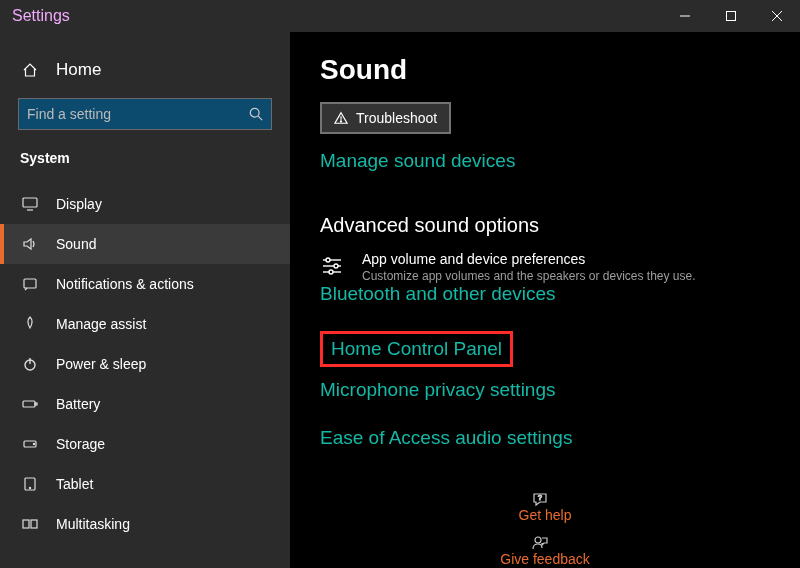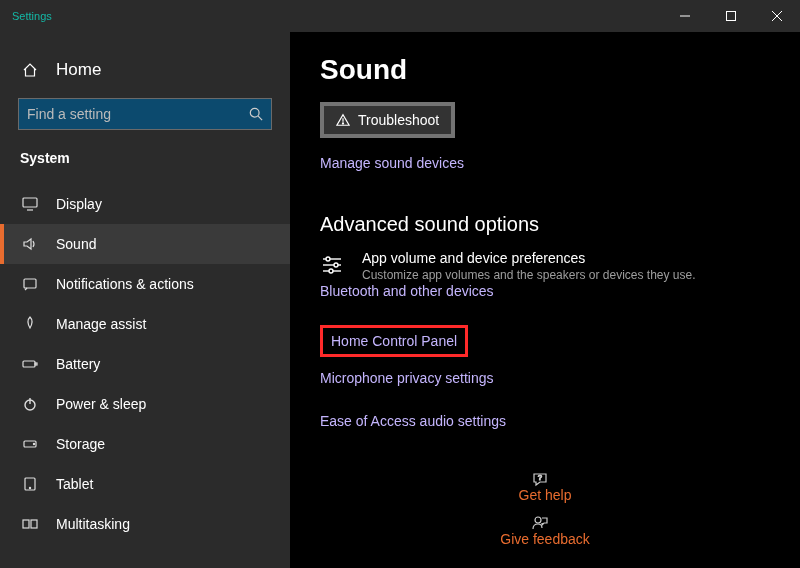--- a/index.html
+++ b/index.html
@@ -2,21 +2,21 @@
 <html><head>
 <meta charset="utf-8">
 <style>
 * { margin: 0; padding: 0; box-sizing: border-box; font-family: "Segoe UI", sans-serif; }
 html, body { width: 800px; height: 568px; background: #000; color: #fff; overflow: hidden; }
 
 .window { display: flex; flex-direction: column; width: 800px; height: 568px; }
 
 
 .titlebar { display: flex; align-items: center; height: 32px; background: #2b2b2b; padding-left: 12px; }
-.titlebar-title { flex: 1; font-size: 11px; color: #14b8a6; }
+.titlebar-title { flex: 1; font-size: 16px; color: #f0abfc; }
 .title-controls { display: flex; }
 .title-btn { width: 46px; height: 32px; display: flex; align-items: center; justify-content: center; color: #fff; font-size: 10px; }
 
 .body { flex: 1; display: flex; overflow: hidden; }
 
 
 .sidebar { width: 290px; background: #2b2b2b; display: flex; flex-direction: column; padding-top: 18px; position: relative; }
 .home-row { display: flex; align-items: center; padding: 10px 20px; font-size: 17px; cursor: pointer; }
 .home-row .icon { width: 20px; margin-right: 16px; display: flex; justify-content: center; }
 
@@ -31,24 +31,24 @@
 .nav { display: flex; flex-direction: column; justify-content: center; }
 .nav-item { display: flex; align-items: center; padding: 12px 20px; font-size: 14px; position: relative; cursor: pointer; }
 .nav-item .icon { width: 20px; margin-right: 16px; display: flex; justify-content: center; color: #ddd; }
 .nav-item.active { background: #3a3a3a; }
 .nav-item.active::before { content: ""; position: absolute; left: 0; top: 0; bottom: 0; width: 4px; background: #e86c2f; }
 
 
 .main { flex: 1; background: #000; padding: 22px 30px; overflow-y: auto; }
 .main h1 { font-size: 28px; font-weight: 600; margin-bottom: 16px; }
 
-.troubleshoot-btn { display: inline-flex; align-items: center; background: #333; border: 4px solid #737373; padding: 6px 12px; font-size: 14px; color: #fff; cursor: pointer; margin-bottom: 16px; }
+.troubleshoot-btn { display: inline-flex; align-items: center; background: #333; border: 2px solid #737373; padding: 6px 12px; font-size: 14px; color: #fff; cursor: pointer; margin-bottom: 16px; }
 .troubleshoot-btn .ticon { margin-right: 8px; }
 
-.link { color: #c4b5fd; font-size: 14px; display: inline-block; margin-bottom: 14px; cursor: pointer; }
+.link { color: #14b8a6; font-size: 19px; display: inline-block; margin-bottom: 14px; cursor: pointer; }
 .link-block { margin-bottom: 12px; }
 
 h2 { font-size: 20px; font-weight: 400; margin: 28px 0 14px; }
 
 .pref-row { display: flex; cursor: pointer; }
 .pref-row .picon { width: 28px; margin-right: 14px; padding-top: 2px; }
 .pref-row .ptitle { font-size: 14px; }
 .pref-row .psub { font-size: 12px; color: #9e9e9e; margin-top: 2px; }
 
 .highlight-box { display: inline-block; border: 3px solid #ff2a2a; padding: 4px 8px; margin-bottom: 12px; }
@@ -141,35 +141,35 @@
         <div class="nav-item">
           <span class="icon">
             <svg width="16" height="16" viewBox="0 0 16 16" fill="none" stroke="#ddd" stroke-width="1.2">
                 <path d="M8 1 Q12 5 8 12 Q4 5 8 1 Z"></path>
               </svg>
           </span>
           <span>Manage assist</span>
         </div>
         <div class="nav-item">
           <span class="icon">
-            <svg width="16" height="16" viewBox="0 0 16 16" fill="none" stroke="#ddd" stroke-width="1.2">
-                <rect x="1" y="5" width="12" height="6" rx="1"></rect>
-                <rect x="13" y="7" width="2" height="2"></rect>
-              </svg>
-          </span>
-          <span>Battery</span>
-        </div>
-        <div class="nav-item">
-          <span class="icon">
             <svg width="16" height="16" viewBox="0 0 16 16" fill="none" stroke="#ddd" stroke-width="1.4">
                 <circle cx="8" cy="9" r="5"></circle>
                 <line x1="8" y1="2" x2="8" y2="8"></line>
               </svg>
           </span>
           <span>Power &amp; sleep</span>
+        </div>
+        <div class="nav-item">
+          <span class="icon">
+            <svg width="16" height="16" viewBox="0 0 16 16" fill="none" stroke="#ddd" stroke-width="1.2">
+                <rect x="1" y="5" width="12" height="6" rx="1"></rect>
+                <rect x="13" y="7" width="2" height="2"></rect>
+              </svg>
+          </span>
+          <span>Battery</span>
         </div>
         <div class="nav-item">
           <span class="icon">
             <svg width="16" height="16" viewBox="0 0 16 16" fill="none" stroke="#ddd" stroke-width="1.2">
                 <rect x="2" y="5" width="12" height="6" rx="1"></rect>
                 <circle cx="12" cy="8" r="0.6" fill="#ddd"></circle>
               </svg>
           </span>
           <span>Storage</span>
         </div>

